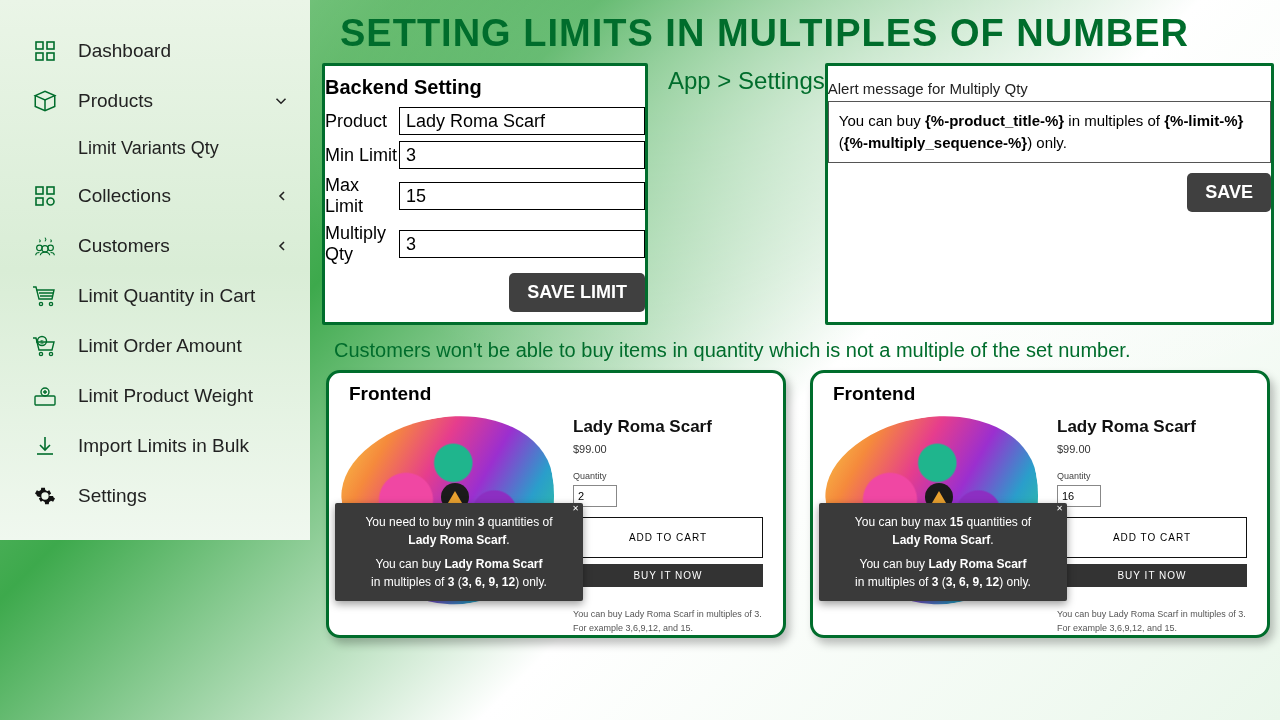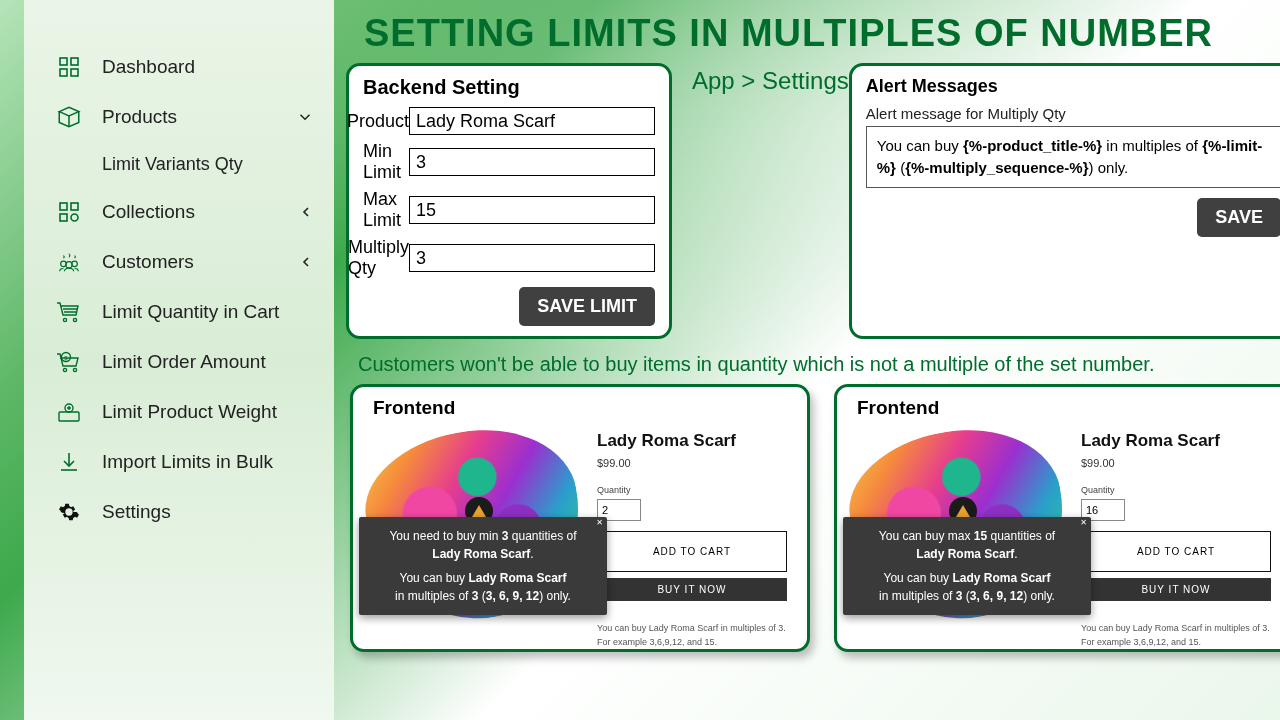--- a/index.html
+++ b/index.html
@@ -5,25 +5,24 @@
 * { margin:0; padding:0; box-sizing:border-box; }
 body {
   font-family: Verdana, Geneva, sans-serif;
   width:1280px; height:720px; overflow:hidden;
   background:
     radial-gradient(ellipse 1400px 700px at 900px 120px, rgba(255,255,255,0.55) 0%, rgba(255,255,255,0) 45%),
     linear-gradient(135deg, #b5e4b9 0%, #5db766 20%, #3da94c 30%, #ffffff 60%, #eaf7eb 100%);
   display:flex;
 }
 .sidebar {
-  width:310px; height:720px;
+  width:310px; height:540px;
   background: linear-gradient(180deg, #eaf5e7 0%, #d9edd6 50%, #f0f8ef 100%);
-  padding-top:42px;
+  padding-top:26px;
   flex-shrink:0;
-  margin-left:24px;
 }
 .side-item {
   display:flex; align-items:center; gap:18px;
   padding:12px 20px 12px 30px;
   font-size:19px; color:#222;
   cursor:pointer;
 }
 .side-item .ico { width:30px; height:26px; color:#006d2c; display:flex; align-items:center; justify-content:center; }
 .side-item .chev { margin-left:auto; }
 .side-sub {
@@ -36,22 +35,22 @@
 .main {
   flex:1; padding:0 0 0 0;
   position:relative;
 }
 h1.page-title {
   font-size:38px; font-weight:800; color:#006d2c;
   letter-spacing:1px; margin:12px 0 8px 30px;
 }
 .row { display:flex; gap:16px; margin:6px 12px; }
 .panel {
-  background:#fff; border:3px solid #006d2c; border-radius:14px;
-  padding:10px 14px;
+  background:#fff; border:3px solid #006d2c; border-radius:2px;
+  padding:10px 0;
 }
 .panel-title { font-size:20px; font-weight:700; margin-bottom:8px; }
 .backend { width:326px; }
 .backend-row { display:flex; align-items:center; margin:6px 0;justify-content:flex-end; }
 .backend-row label { width:120px; font-size:18px; }
 .backend-row input {
   flex:1; border:1px solid #000; font-size:18px; padding:3px 6px; height:28px;
 }
 .btn-blue {
   background:#404040; color:#fff; border:none; border-radius:5px;
@@ -268,21 +267,20 @@
         <input value="3" style="">
       </div>
       <div class="btn-wrap">
         <button class="btn-blue">SAVE LIMIT</button>
       </div>
     </div>
 
     <div style="flex:1;display:flex;flex-direction:row;">
       <div class="breadcrumb">App &gt; Settings</div>
       <div class="panel alert-panel">
-        <div class="panel-title" style="font-size:18px">Alert Messages</div>
         <div class="alert-sub">Alert message for Multiply Qty</div>
         <div class="alert-box">
           <span>You can buy </span><b>{%-product_title-%}</b><span> in multiples of </span><b>{%-limit-%}</b><span> (</span><b>{%-multiply_sequence-%}</b><span>) only.</span>
         </div>
         <div class="btn-wrap">
           <button class="btn-blue">SAVE</button>
         </div>
       </div>
     </div>
   </div>

